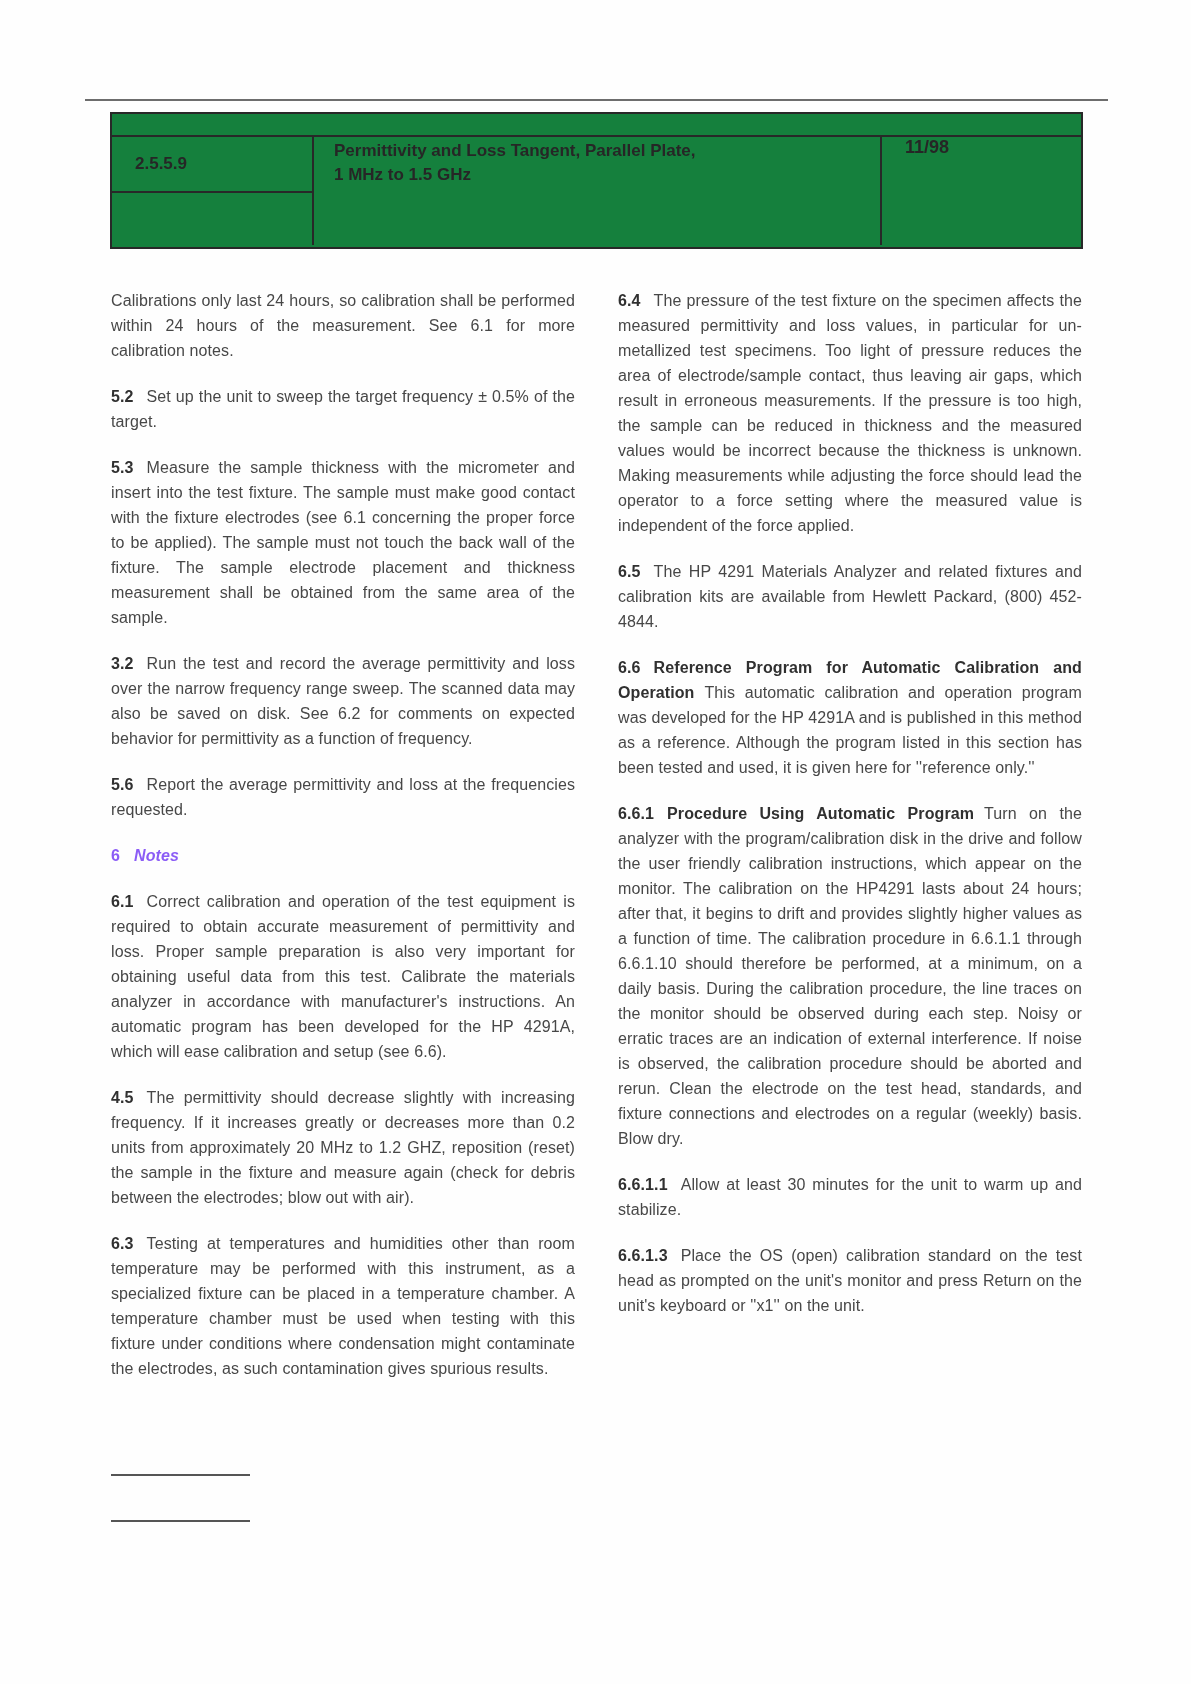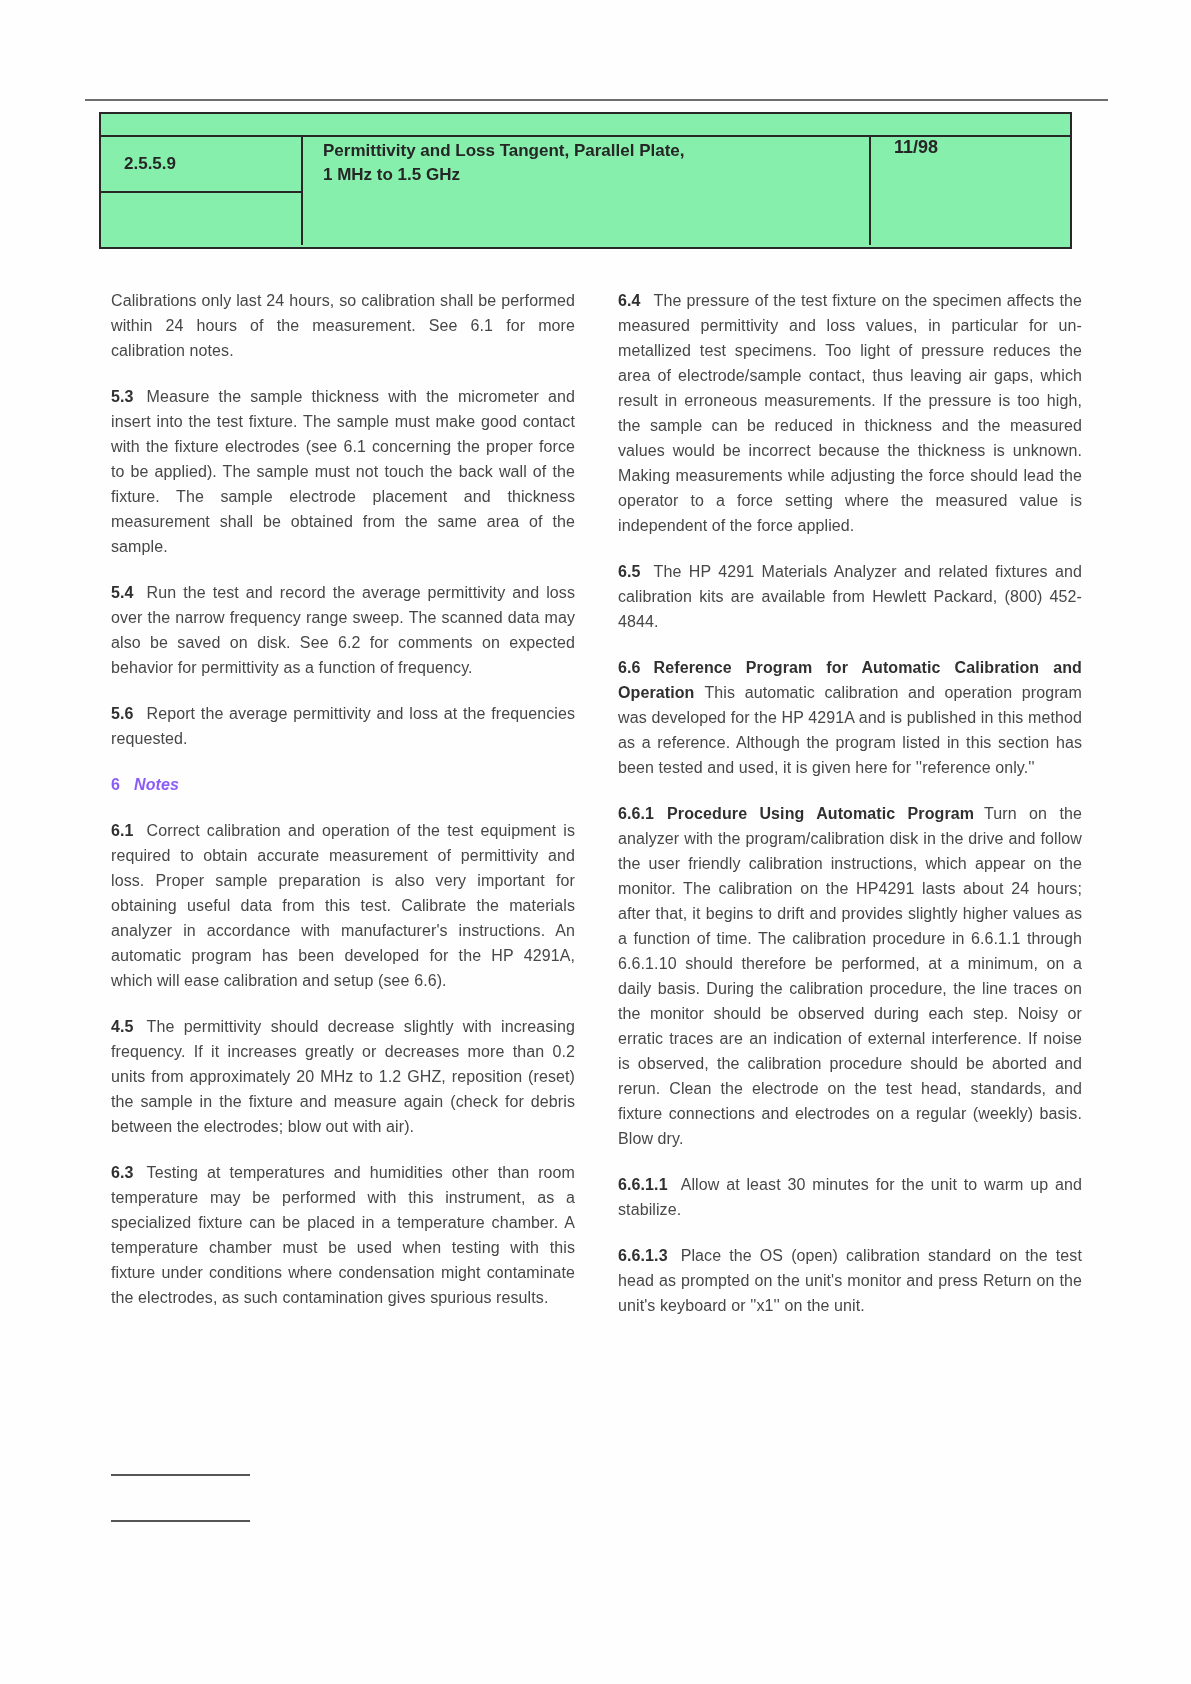--- a/index.html
+++ b/index.html
@@ -13,24 +13,24 @@
   .page { position: absolute; inset: 0; }
 
   
   .scan-top-line {
     position: absolute; left: 85px; top: 99px;
     width: 1023px; height: 2px; background: #6d6d6d;
   }
 
   
   .header-table {
-    position: absolute; left: 99px; top: 112px;
+    position: absolute; left: 110px; top: 112px;
     width: 969px; height: 133px;
     border: 2px solid #282828;
-    background: #86efac;
+    background: #15803d;
   }
   .ht-toprow { height: 21px; border-bottom: 2px solid #282828; }
   .ht-main { display: flex; height: 108px; }
   .ht-col1 { width: 200px; border-right: 2px solid #282828; display: flex; flex-direction: column; }
   .ht-col1-top {
     height: 56px; border-bottom: 2px solid #282828;
     display: flex; align-items: center; padding-left: 23px;
     font-weight: bold; font-size: 17px; color: #262626;
     box-sizing: border-box;
   }
@@ -95,22 +95,23 @@
         <div>1 MHz to 1.5 GHz</div>
       </div>
       <div class="ht-col3">
         <span>11/98</span>
       </div>
     </div>
   </div>
 
   <div class="col col-left">
       <div class="para"><span>Calibrations only last 24 hours, so calibration shall be performed within 24 hours of the measurement. See 6.1 for more calibration notes.</span></div>
+      <div class="para"><span class="pnum">5.2</span><span>Set up the unit to sweep the target frequency ± 0.5% of the target.</span></div>
       <div class="para"><span class="pnum">5.3</span><span>Measure the sample thickness with the micrometer and insert into the test fixture. The sample must make good contact with the fixture electrodes (see 6.1 concerning the proper force to be applied). The sample must not touch the back wall of the fixture. The sample electrode placement and thickness measurement shall be obtained from the same area of the sample.</span></div>
-      <div class="para"><span class="pnum">5.4</span><span>Run the test and record the average permittivity and loss over the narrow frequency range sweep. The scanned data may also be saved on disk. See 6.2 for comments on expected behavior for permittivity as a function of frequency.</span></div>
+      <div class="para"><span class="pnum">3.2</span><span>Run the test and record the average permittivity and loss over the narrow frequency range sweep. The scanned data may also be saved on disk. See 6.2 for comments on expected behavior for permittivity as a function of frequency.</span></div>
       <div class="para"><span class="pnum">5.6</span><span>Report the average permittivity and loss at the frequencies requested.</span></div>
       <div class="heading"><span class="hnum">6</span><span class="htext">Notes</span></div>
       <div class="para"><span class="pnum">6.1</span><span>Correct calibration and operation of the test equipment is required to obtain accurate measurement of permittivity and loss. Proper sample preparation is also very important for obtaining useful data from this test. Calibrate the materials analyzer in accordance with manufacturer's instructions. An automatic program has been developed for the HP 4291A, which will ease calibration and setup (see 6.6).</span></div>
       <div class="para"><span class="pnum">4.5</span><span>The permittivity should decrease slightly with increasing frequency. If it increases greatly or decreases more than 0.2 units from approximately 20 MHz to 1.2 GHZ, reposition (reset) the sample in the fixture and measure again (check for debris between the electrodes; blow out with air).</span></div>
       <div class="para"><span class="pnum">6.3</span><span>Testing at temperatures and humidities other than room temperature may be performed with this instrument, as a specialized fixture can be placed in a temperature chamber. A temperature chamber must be used when testing with this fixture under conditions where condensation might contaminate the electrodes, as such contamination gives spurious results.</span></div>
     </div>
   <div class="col col-right">
       <div class="para"><span class="pnum">6.4</span><span>The pressure of the test fixture on the specimen affects the measured permittivity and loss values, in particular for un-metallized test specimens. Too light of pressure reduces the area of electrode/sample contact, thus leaving air gaps, which result in erroneous measurements. If the pressure is too high, the sample can be reduced in thickness and the measured values would be incorrect because the thickness is unknown. Making measurements while adjusting the force should lead the operator to a force setting where the measured value is independent of the force applied.</span></div>
       <div class="para"><span class="pnum">6.5</span><span>The HP 4291 Materials Analyzer and related fixtures and calibration kits are available from Hewlett Packard, (800) 452-4844.</span></div>
       <div class="para"><span class="pnum">6.6</span><span class="pbold">Reference Program for Automatic Calibration and Operation</span><span>This automatic calibration and operation program was developed for the HP 4291A and is published in this method as a reference. Although the program listed in this section has been tested and used, it is given here for ''reference only.''</span></div>

